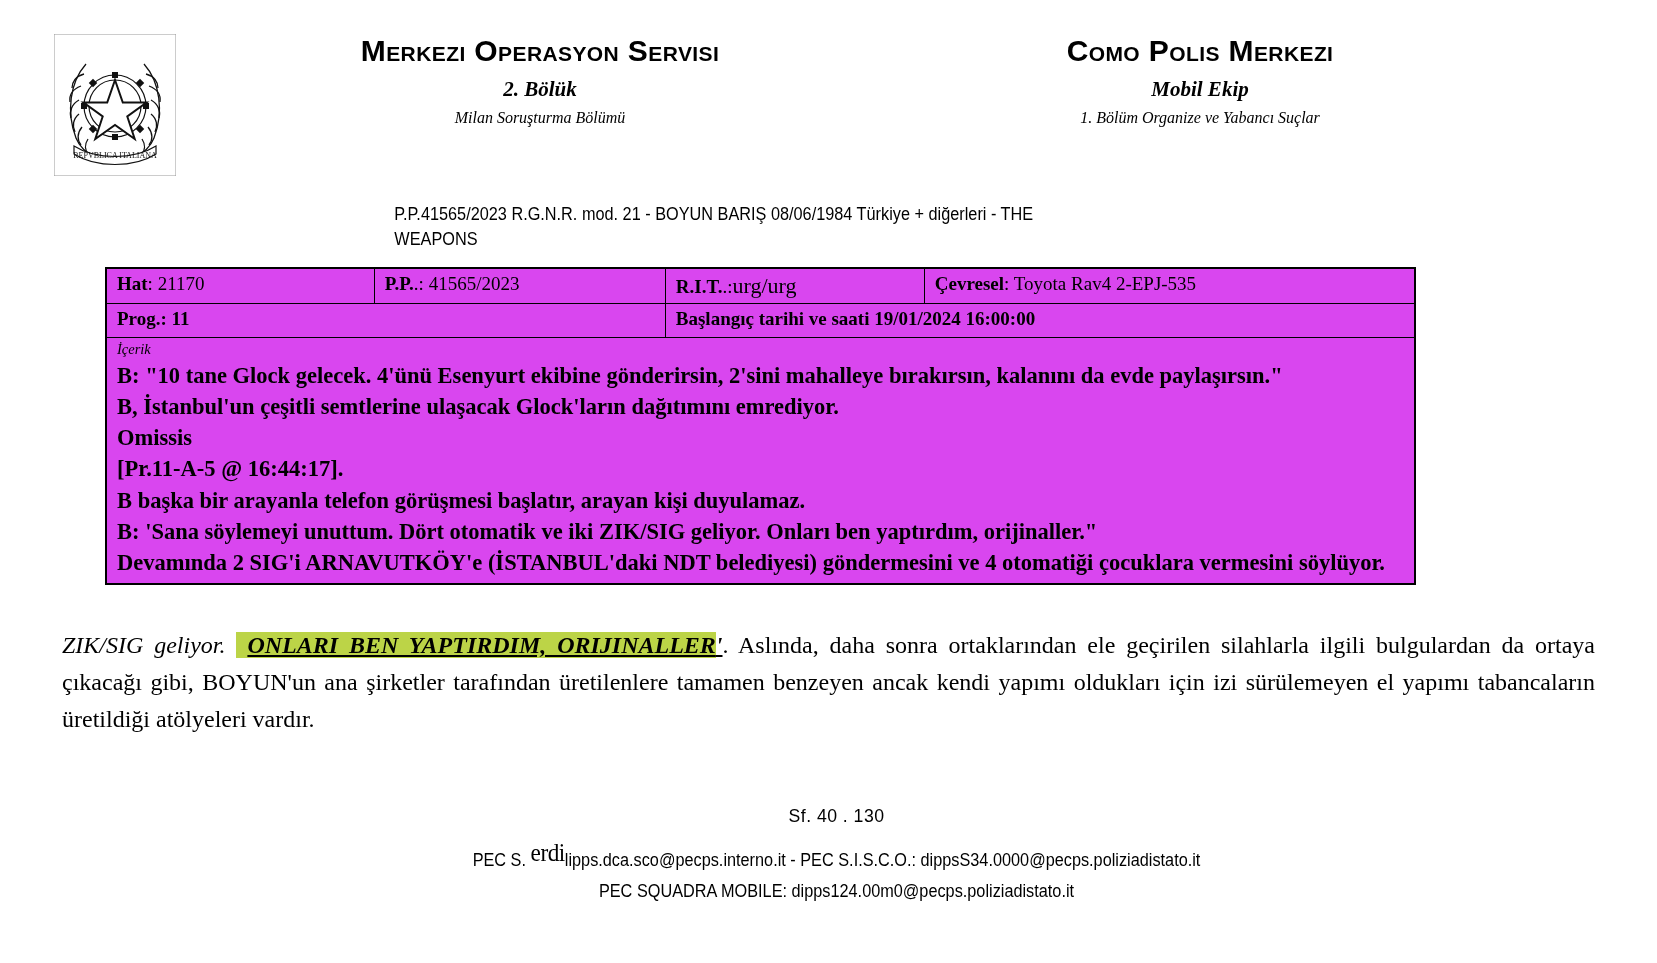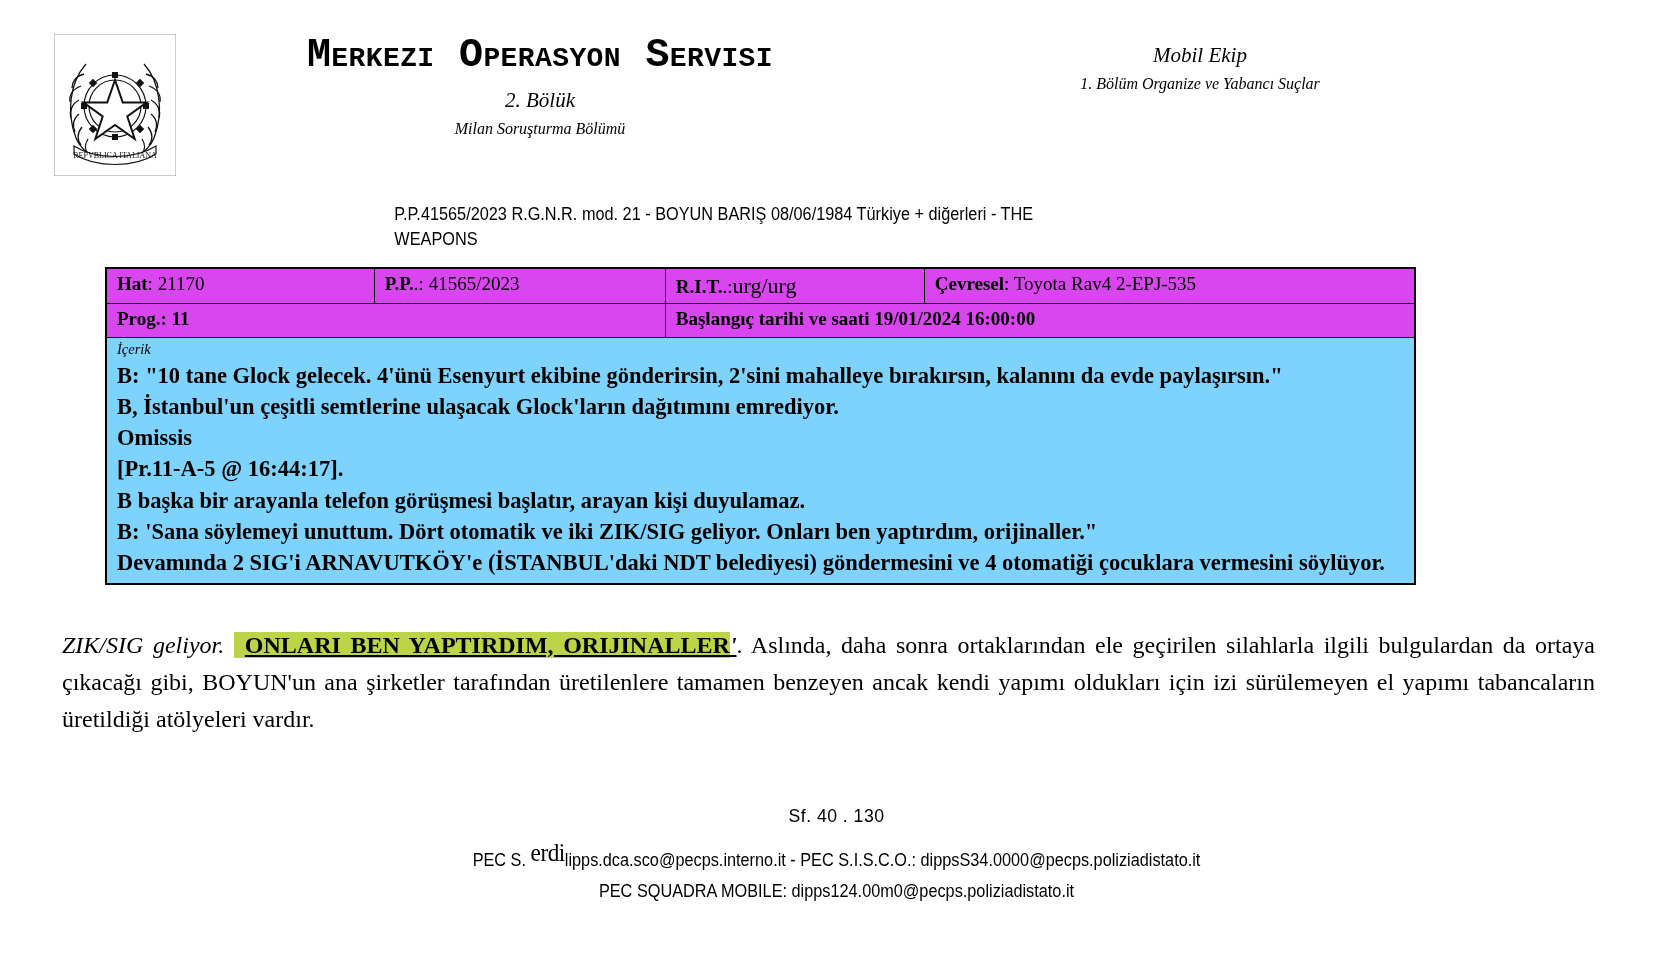--- a/index.html
+++ b/index.html
@@ -44,30 +44,30 @@
     display: block;
   }
   .head-col {
     text-align: center;
     box-sizing: border-box;
   }
   .head-col.left  { width: 620px; }
   .head-col.right { width: 700px; }
 
   .org-title {
-    font-family: Liberation Mono, monospace;
-    font-weight: bold;
-    font-size: 40px;
+    font-family: Liberation Sans, sans-serif;
+    font-weight: bold;
+    font-size: 30px;
     font-variant: small-caps;
     letter-spacing: 0.4px;
     line-height: 1.12;
     white-space: nowrap;
   }
   .org-sub1 {
-    font-weight: normal;
+    font-weight: bold;
     font-style: italic;
     font-size: 21px;
     margin-top: 9px;
     line-height: 1.2;
   }
   .org-sub2 {
     font-style: italic;
     font-size: 16px;
     margin-top: 6px;
     line-height: 1.2;
@@ -101,21 +101,21 @@
     padding: 3px 8px 4px 10px;
     vertical-align: top;
     font-size: 19px;
     line-height: 1.25;
   }
   tr.meta td { background: #d946ef; height: 26px; margin-top: 20px; }
   .lbl { font-weight: bold; }
   .val { font-weight: normal; }
 
   td.body-cell {
-    background: #7dd3fc;
+    background: #d946ef;
     padding: 4px 10px 10px 10px;
   }
   .icerik {
     font-style: italic;
     font-size: 14.5px;
     line-height: 1.2;
     margin-bottom: 1px;
   }
   .body-line {
     font-size: 22.5px;
@@ -129,20 +129,21 @@
   .narrative {
     margin: 42px 62px 0 62px;
     font-size: 24px;
     line-height: 1.55;
     text-align: justify;
   }
   .narrative .it { font-style: italic; }
   .narrative .hl {
     background: #bcd447;
     font-weight: bold;
+    font-style: italic;
     text-decoration: underline;
     padding-left: 11px;
   }
   .narrative .hl-tail {
     font-weight: bold;
     font-style: italic;
     text-decoration: underline;
   }
 
   
@@ -225,20 +226,21 @@
       </svg>
     </div>
 
     <div class="head-col left">
       <div class="org-title">Merkezi Operasyon Servisi</div>
       <div class="org-sub1">2. Bölük</div>
       <div class="org-sub2">Milan Soruşturma Bölümü</div>
     </div>
 
     <div class="head-col right">
+      <div class="org-title">Como Polis Merkezi</div>
       <div class="org-sub1">Mobil Ekip</div>
       <div class="org-sub2">1. Bölüm Organize ve Yabancı Suçlar</div>
     </div>
   </div>
 
   <div class="caseref">P.P.41565/2023 R.G.N.R. mod. 21 - BOYUN BARIŞ 08/06/1984 Türkiye + diğerleri - THE WEAPONS</div>
 
   <div class="tbl-wrap">
     <table class="rec">
       <tbody>

